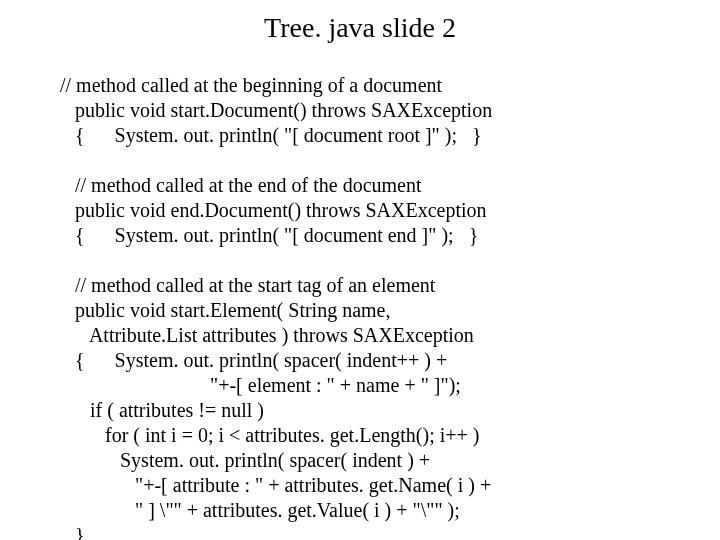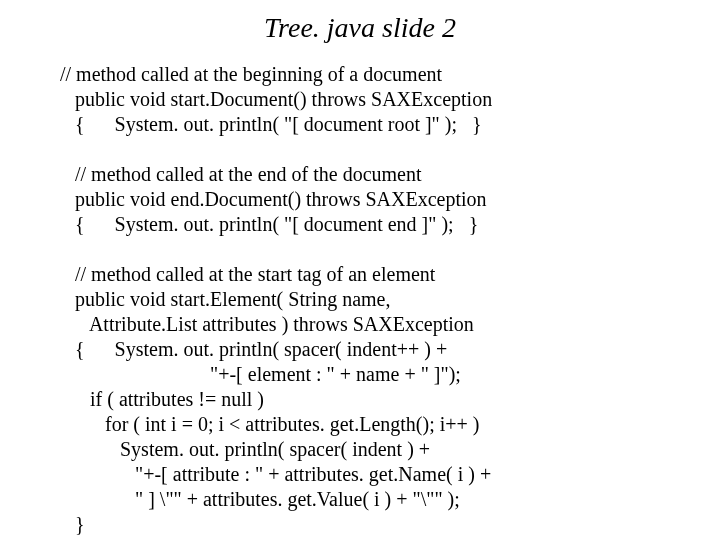--- a/index.html
+++ b/index.html
@@ -12,23 +12,22 @@
       overflow: hidden;
     }
     .slide {
       width: 100%;
       height: 100%;
       padding: 12px 20px 20px 20px;
     }
     .title {
       font-size: 28px;
       text-align: center;
-      margin-bottom: 18px;
+      margin-bottom: 29px;
       font-weight: normal;
-      font-style: italic;
     }
     .code-block {
       font-size: 20px;
       line-height: 1.25;
       white-space: pre;
       padding-left: 40px;
     }
   </style>
 </head>
 <body>

